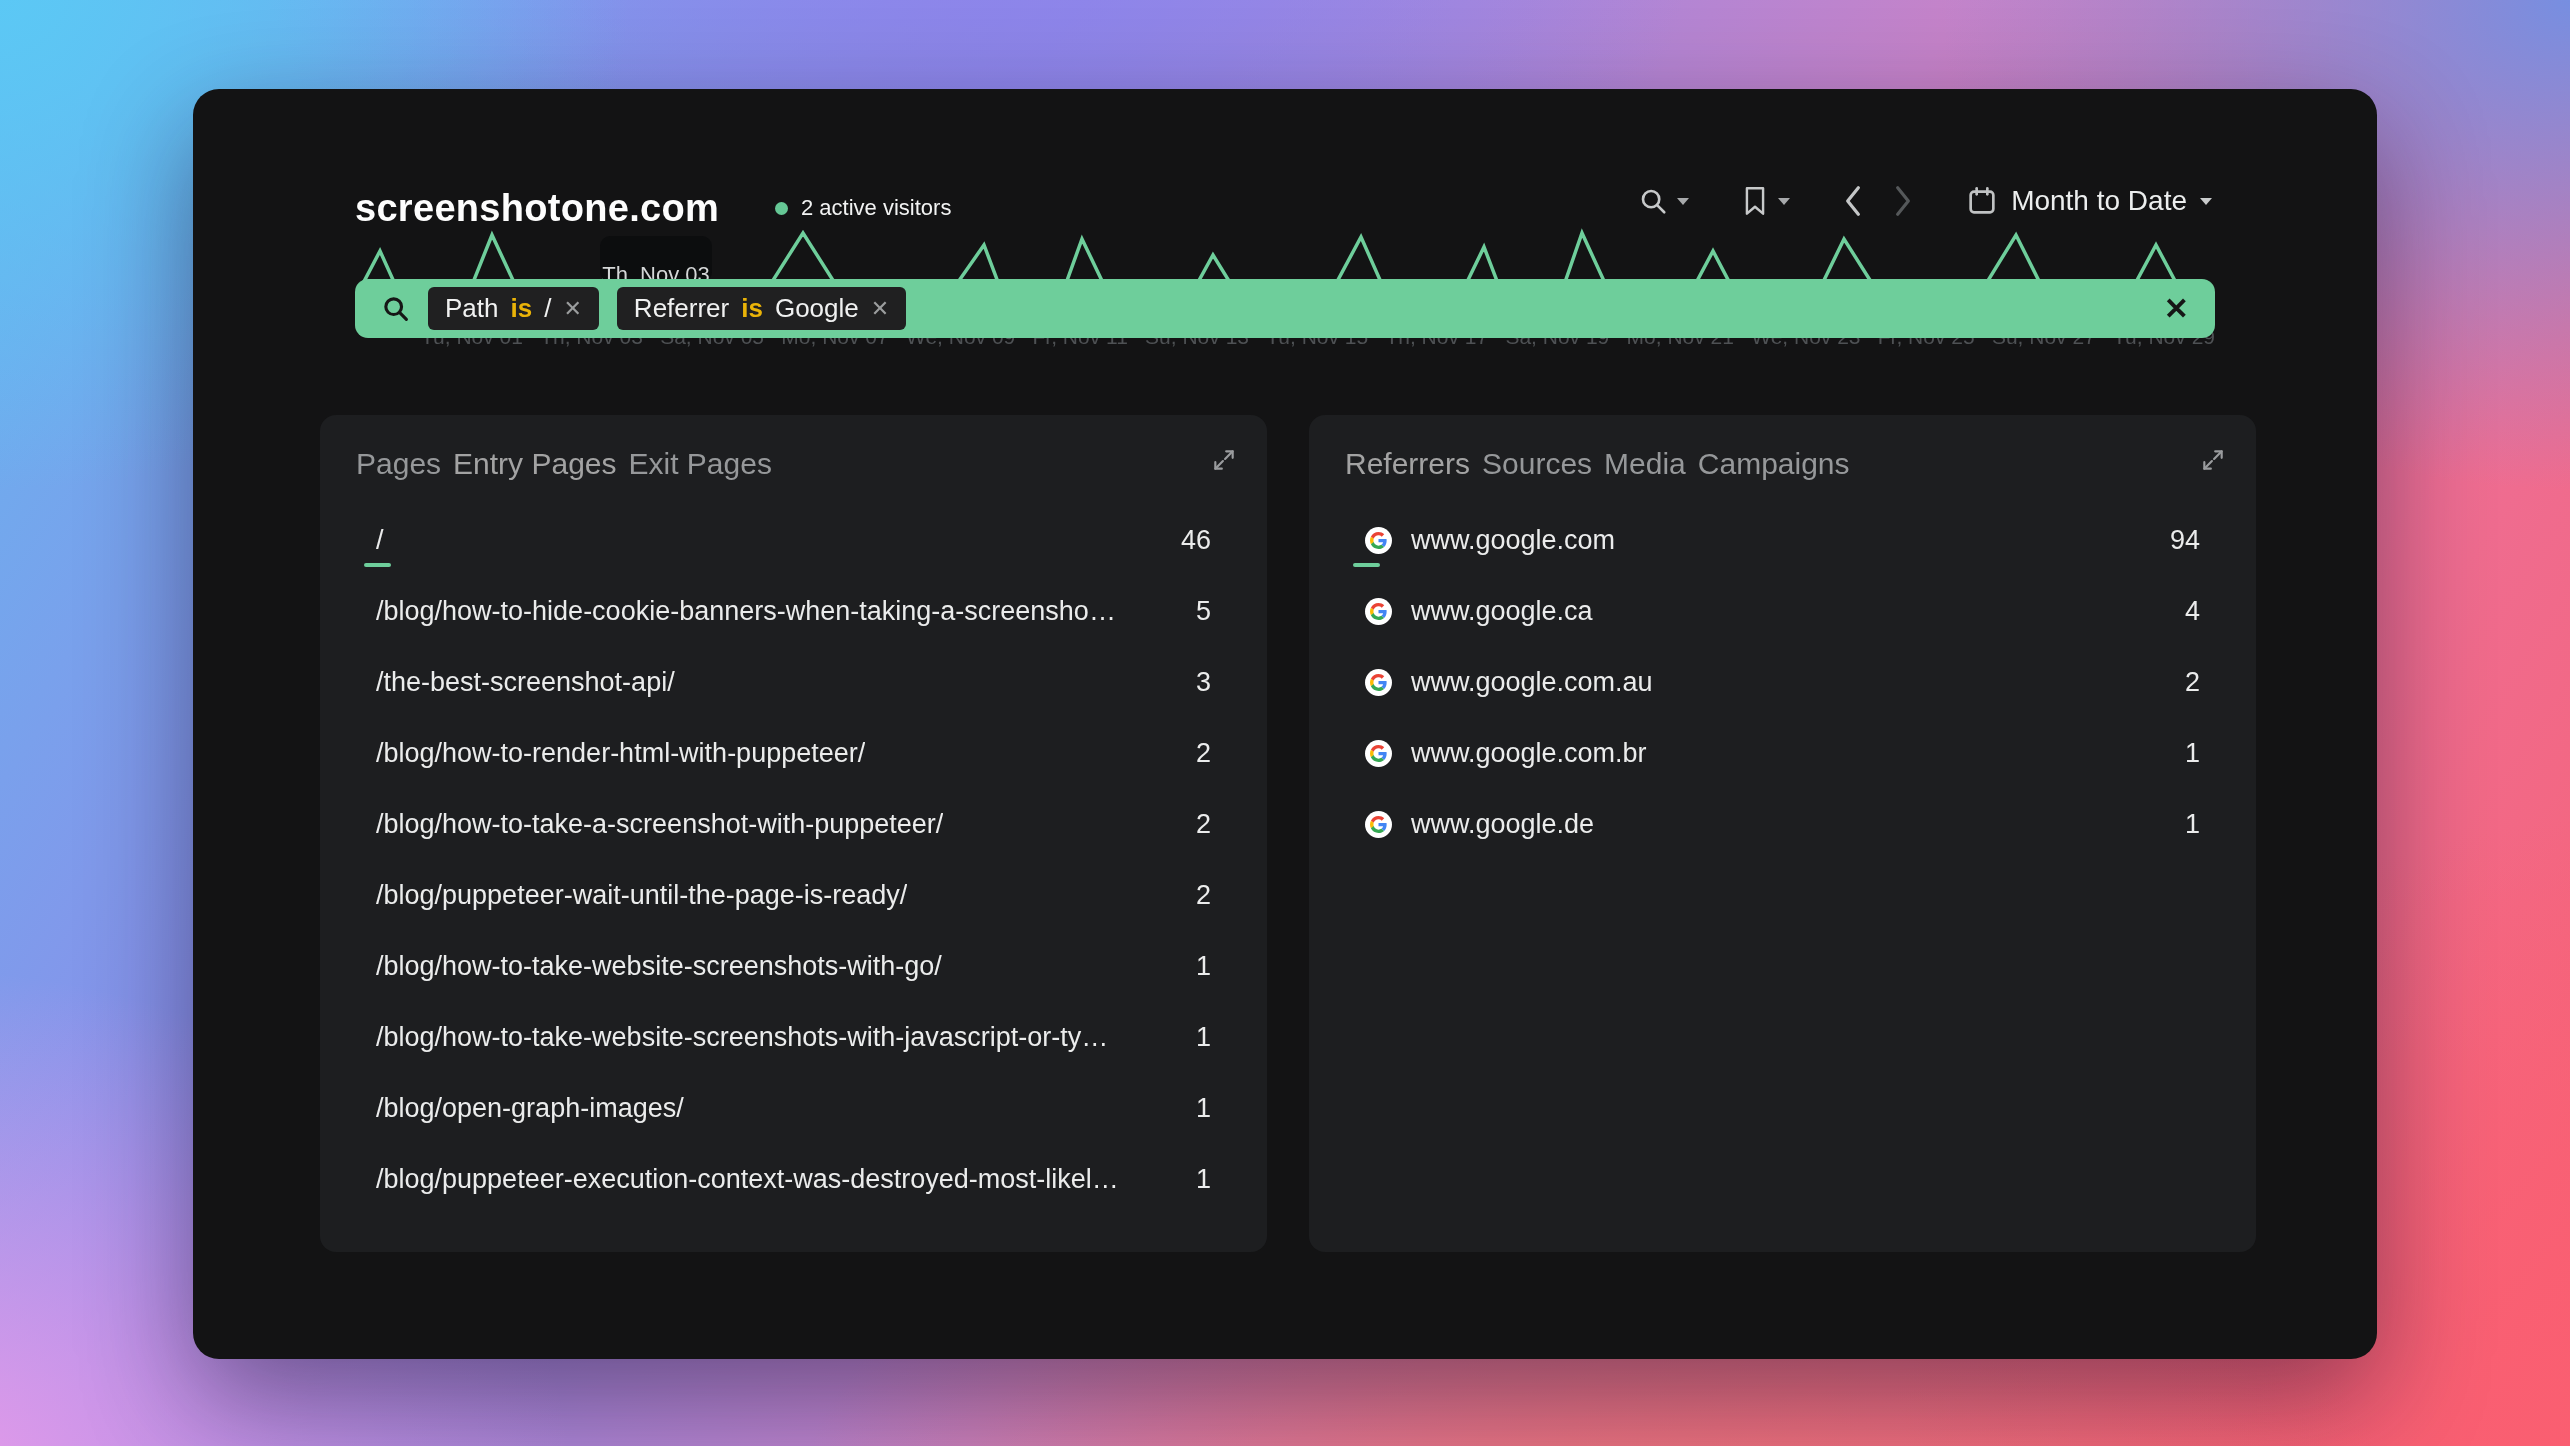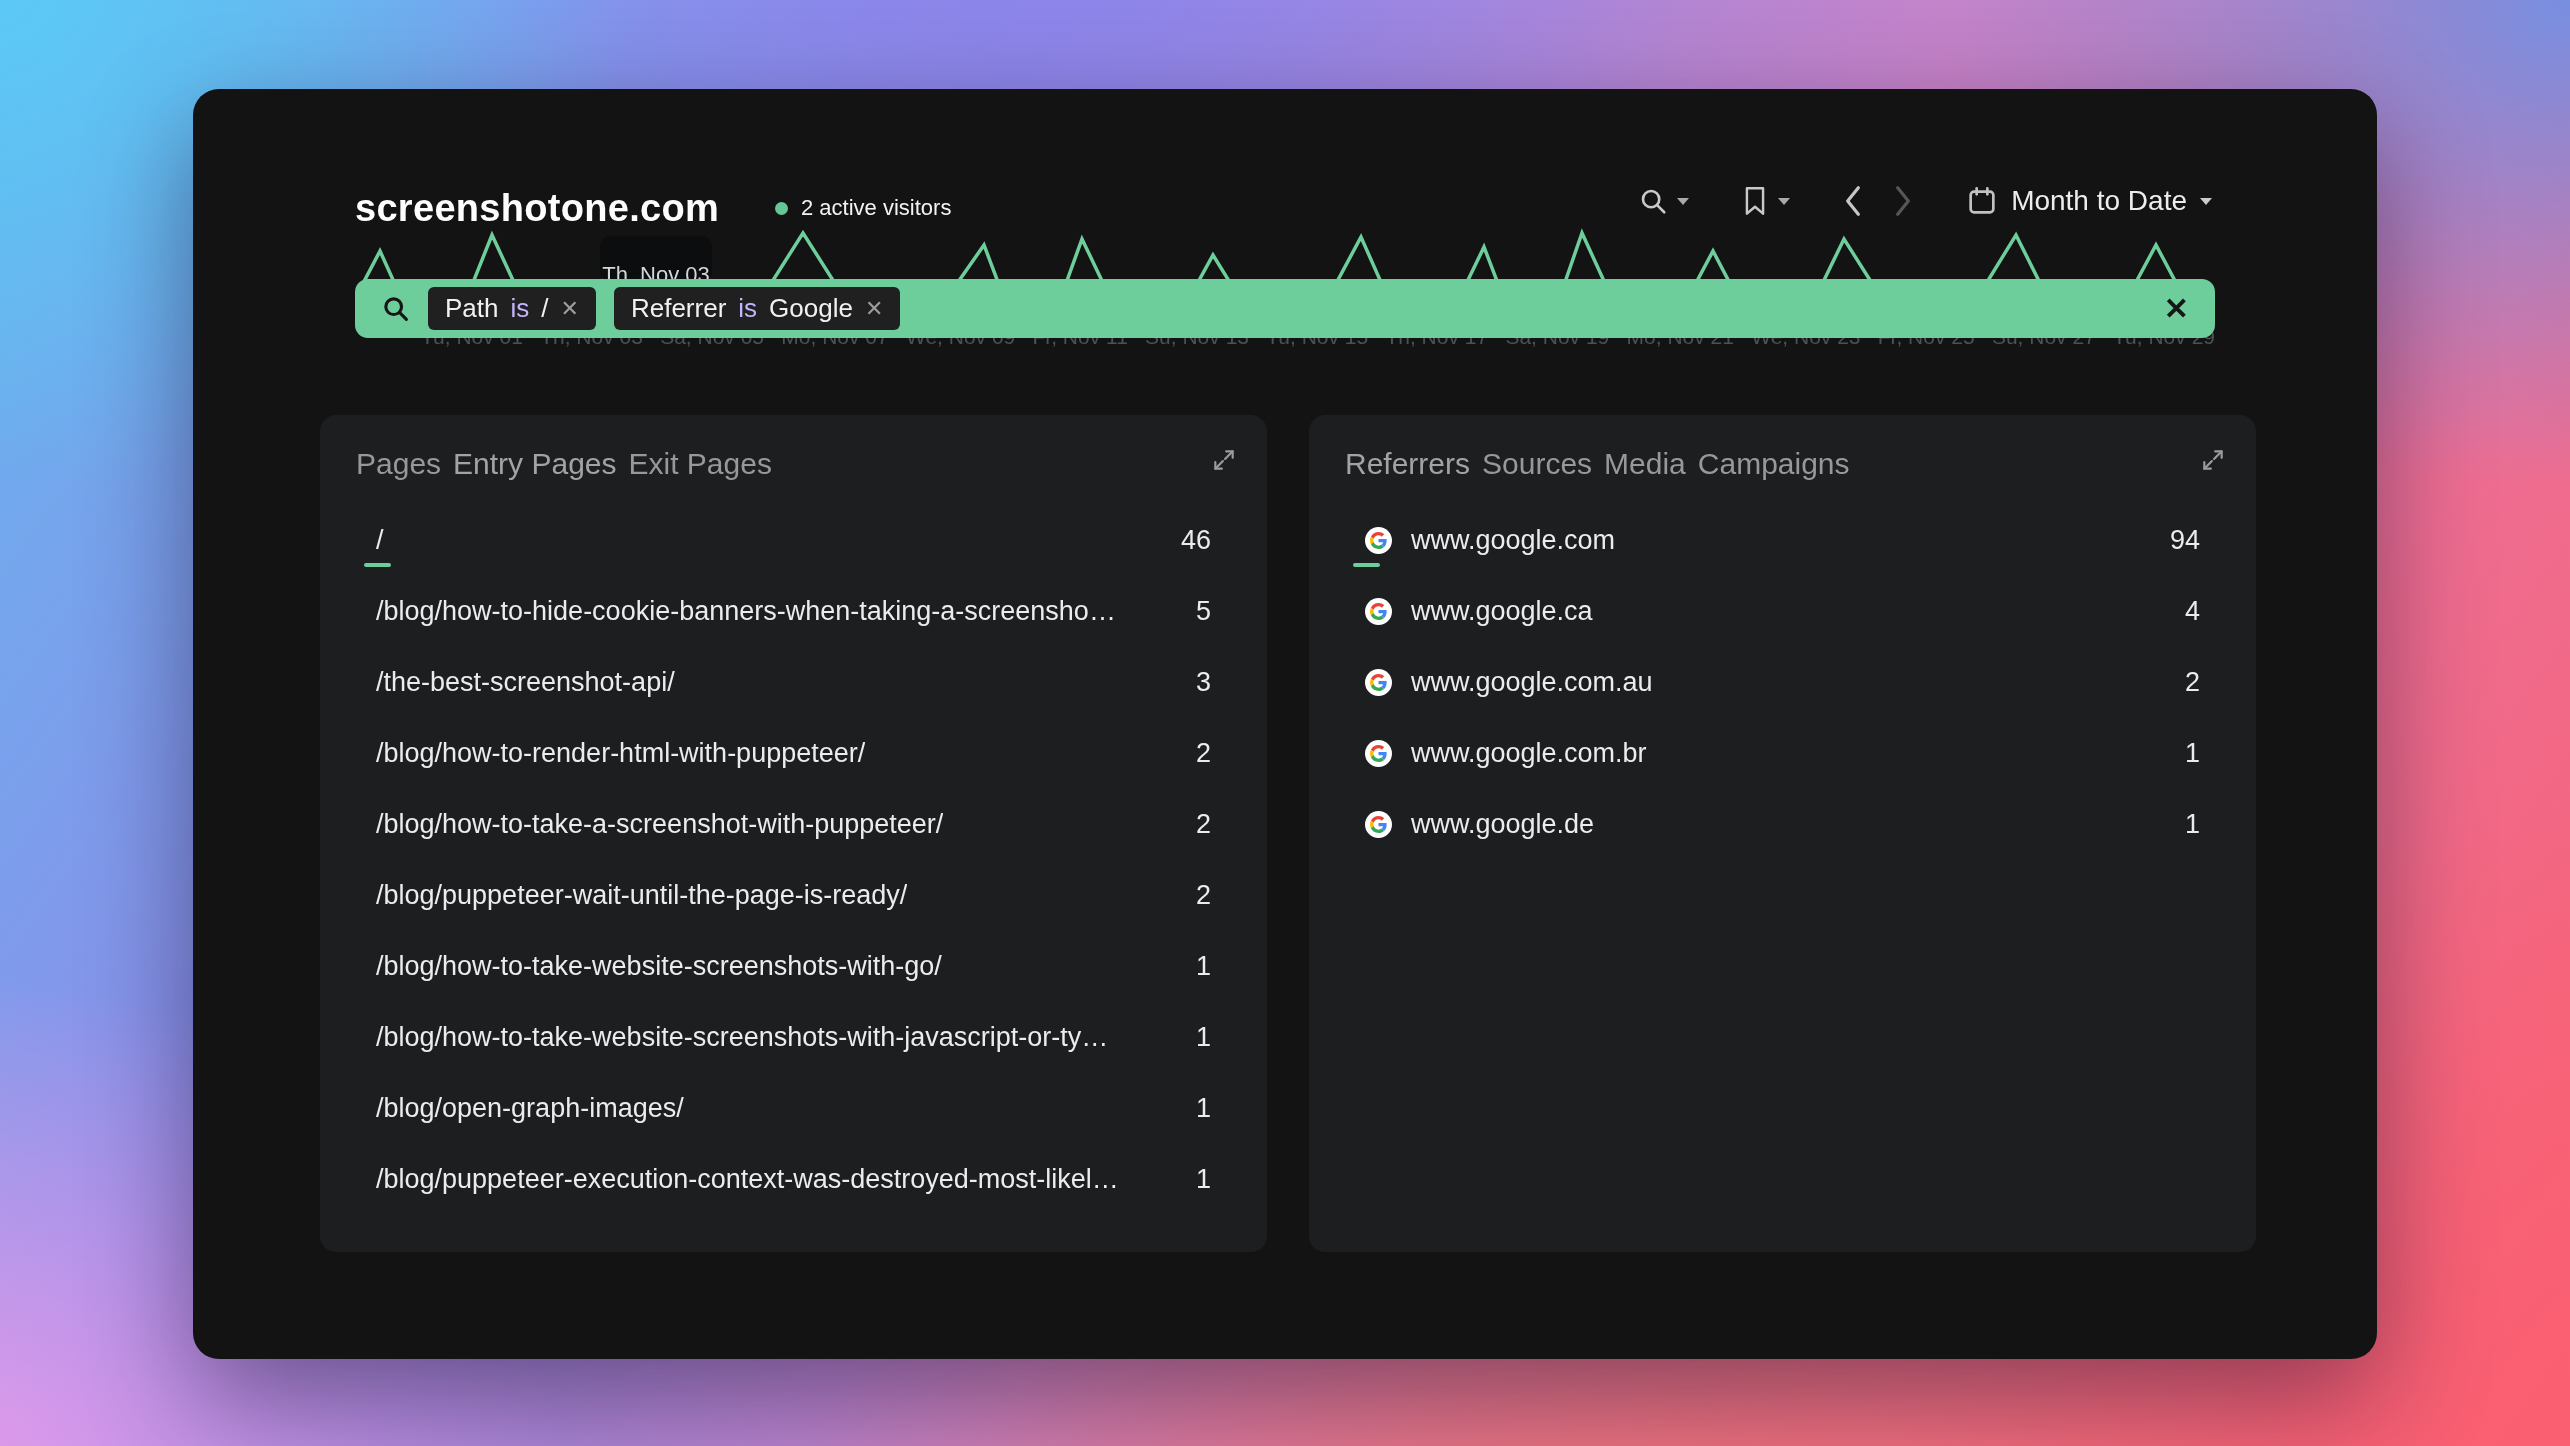--- a/index.html
+++ b/index.html
@@ -32,21 +32,21 @@
   .daterange .caret { border-top-color:#c9cbcc; }
   
   .chart-line-svg { position:absolute; left:162px; top:136px; z-index:1; }
   .chart-tooltip { position:absolute; left:407px; top:147px; width:112px; height:46px; background:#0c0d0e; border-radius:10px; overflow:hidden; z-index:2; text-align:center; }
   .chart-tooltip span { display:block; margin-top:26px; font-size:22px; color:#d4d6d7; white-space:nowrap; }
   .x-labels { position:absolute; left:162px; top:236px; width:1860px; display:flex; justify-content:space-between; padding-left:66px; z-index:1; }
   .x-labels span { font-size:21px; color:#4e5154; white-space:nowrap; }
   
   .filterbar { position:absolute; left:162px; top:190px; width:1860px; height:59px; background:#6ece9b; border-radius:13px; z-index:3; display:flex; align-items:center; padding:0 26px; gap:18px; }
   .chip { display:flex; align-items:center; gap:12px; height:43px; background:#202021; border-radius:6px; padding:0 17px; font-size:26px; color:#f0f1f1; cursor:pointer; }
-  .chip .op { color:#c4b5fd; }
+  .chip .op { color:#eab308;font-weight:bold; }
   .chip .x { color:#9b9d9e; font-size:22px; line-height:1; }
   .filter-clear { margin-left:auto; background:none; border:0; color:#161616; font-size:30px; font-weight:700; cursor:pointer; line-height:1; }
   
   .card { position:absolute; top:326px; width:947px; height:837px; background:#1d1e20; border-radius:16px; padding:32px 36px; z-index:2; }
   .card.left { left:127px; } .card.right { left:1116px; }
   .tabs { display:flex; align-items:center; gap:12px; }
   .tab { font-size:30px; color:#96989a; background:none; border:0; cursor:pointer; padding:0; font-family:inherit; }
   .tab.active { color:#a3a3a3; font-weight:500; }
   .expand-btn { position:absolute; top:32px; right:30px; background:none; border:0; cursor:pointer; padding:0; }
   .rows { margin-top:24px; }

